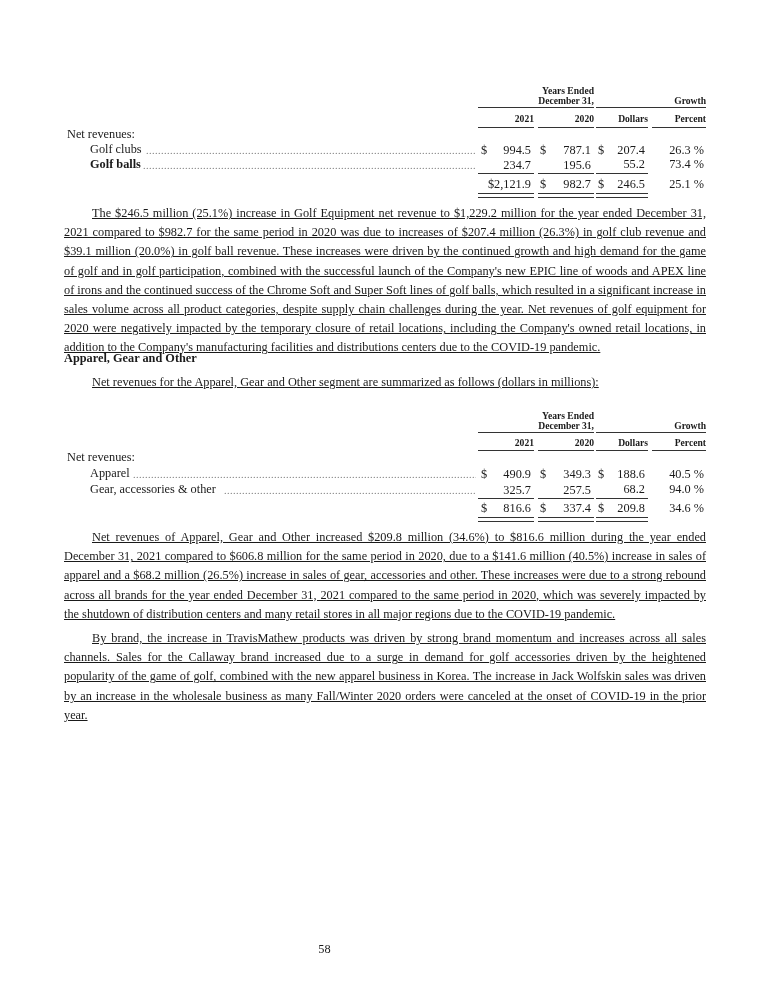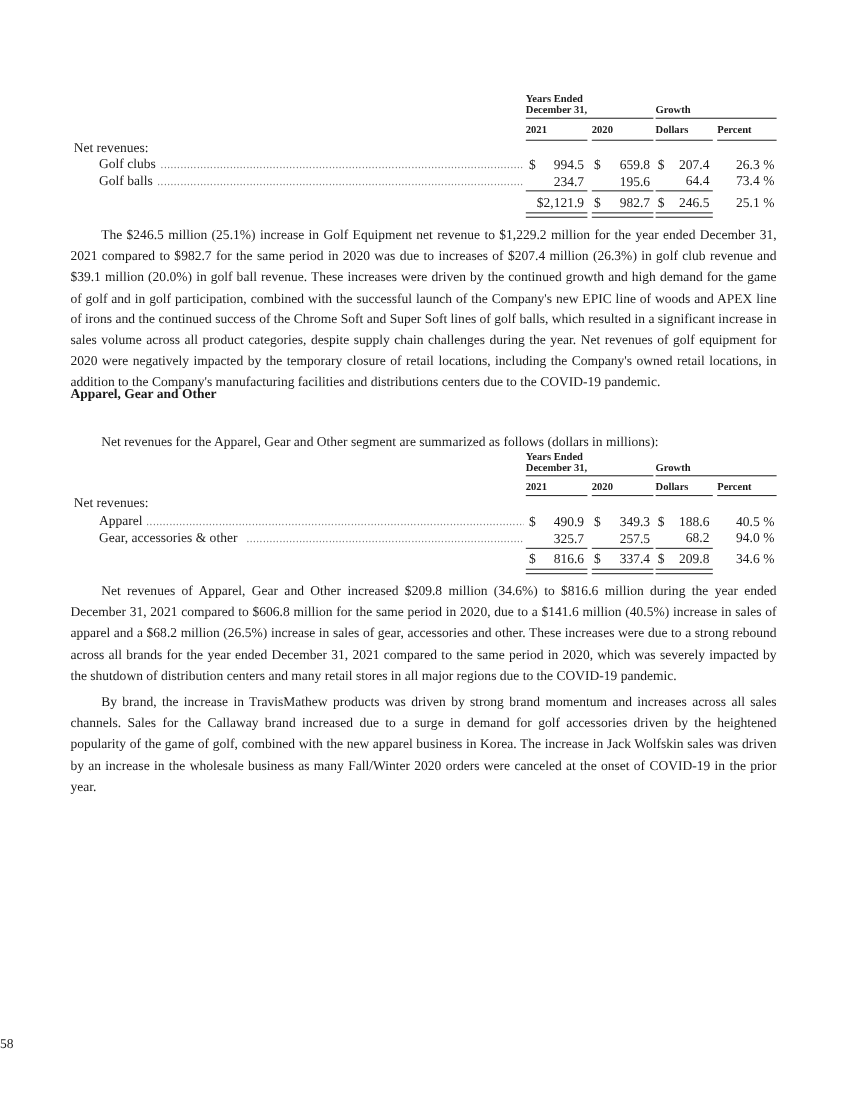--- a/index.html
+++ b/index.html
@@ -1,28 +1,28 @@
 <!DOCTYPE html>
 <html><head>
 <meta charset="utf-8">
 <style>
   html, body { margin:0; padding:0; background:#ffffff; }
   body { width:768px; height:1000px; position:relative; overflow:hidden;
          font-family:"Liberation Serif", serif; color:#1a1a1a; font-size:12.3px; }
-  .hdr { position:absolute; font-weight:bold; font-size:9.6px; text-align:left; line-height:10px;font-family:Liberation Serif, serif; }
+  .hdr { position:absolute; font-weight:bold; font-size:9.6px; text-align:right; line-height:10px;font-family:Liberation Serif, serif; }
   .rule { position:absolute; height:0; border-top:1.3px solid #333; }
   .dbl { position:absolute; height:3px; border-top:1.1px solid #333; border-bottom:1.1px solid #333; }
   .lbl { position:absolute; white-space:nowrap; line-height:15px; }
   .dots { position:absolute; height:15px; overflow:hidden; white-space:nowrap; color:#777; font-size:10px; line-height:15px; letter-spacing:0.5px; }
   .num { position:absolute; line-height:15px; white-space:nowrap; }
   .num .d { position:absolute; left:0; }
   .num .v { position:absolute; right:0; }
-  .para { position:absolute; left:64px; width:642px; text-align:justify; line-height:19.2px; text-indent:28px; margin:0; }
+  .para { position:absolute; left:64px; width:642px; text-align:justify; line-height:19.2px; text-indent:28px; margin:0;text-decoration:underline; }
   .heading { position:absolute; left:64px; font-weight:bold; line-height:16px; }
-  .pageno { position:absolute; left:0; width:649px; top:942px; }
+  .pageno { position:absolute; left:0; width:649px; top:942px; text-align:center; }
 </style>
 </head>
 <body>
 
 <div>
   <div class="hdr" style="left:478px;width:116px;top:86px;">
     <div>Years Ended</div>
     <div>December 31,</div>
   </div>
   <div class="hdr" style="left:596px;width:110px;top:96px;">Growth</div>
@@ -41,40 +41,40 @@
   <div class="lbl" style="left:67px;top:127px;">Net revenues:</div>
 
   <div class="lbl" style="left:90px;top:142px;">Golf clubs</div>
   <div class="dots" style="left:146px;width:330px;top:143px;">....................................................................................................................</div>
   <div class="num" style="left:481px;width:50px;top:143px;">
       <span class="d">$</span>
       <span class="v">994.5</span>
     </div>
   <div class="num" style="left:540px;width:51px;top:143px;">
       <span class="d">$</span>
-      <span class="v">659.8</span>
+      <span class="v">787.1</span>
     </div>
   <div class="num" style="left:598px;width:47px;top:143px;">
       <span class="d">$</span>
       <span class="v">207.4</span>
     </div>
   <div class="num" style="left:652px;width:52px;top:143px;">
       <span class="v">26.3 %</span>
     </div>
 
-  <div class="lbl" style="left:90px;top:157px;">Golf balls</div>
+  <div class="lbl" style="left:90px;top:157px;font-weight:bold;">Golf balls</div>
   <div class="dots" style="left:143px;width:333px;top:158px;">....................................................................................................................</div>
   <div class="num" style="left:481px;width:50px;top:158px;">
       <span class="v">234.7</span>
     </div>
   <div class="num" style="left:540px;width:51px;top:158px;">
       <span class="v">195.6</span>
     </div>
   <div class="num" style="left:598px;width:47px;top:157px;">
-      <span class="v">64.4</span>
+      <span class="v">55.2</span>
     </div>
   <div class="num" style="left:652px;width:52px;top:157px;">
       <span class="v">73.4 %</span>
     </div>
 
   <div class="rule" style="left:478px;width:56px;top:173px;"></div>
   <div class="rule" style="left:538px;width:56px;top:173px;"></div>
   <div class="rule" style="left:596px;width:52px;top:173px;"></div>
 
   <div class="num" style="left:481px;width:50px;top:177px;">
@@ -94,21 +94,21 @@
 
   <div class="dbl" style="left:478px;width:56px;top:193px;"></div>
   <div class="dbl" style="left:538px;width:56px;top:193px;"></div>
   <div class="dbl" style="left:596px;width:52px;top:193px;"></div>
 </div>
 
 <p class="para" style="top:204px;">The $246.5 million (25.1%) increase in Golf Equipment net revenue to $1,229.2 million for the year ended December 31, 2021 compared to $982.7 for the same period in 2020 was due to increases of $207.4 million (26.3%) in golf club revenue and  $39.1 million (20.0%) in golf ball revenue. These increases were driven by the continued growth and high demand for the game of golf and in golf participation, combined with the successful launch of the Company's new EPIC line of woods and APEX line of irons and the continued success of the Chrome Soft and Super Soft lines of golf balls, which resulted in a significant increase in sales volume across all product categories, despite supply chain challenges during the year. Net revenues of golf equipment for 2020 were negatively impacted by the temporary closure of retail locations, including the Company's owned retail locations, in addition to the Company's manufacturing facilities and distributions centers due to the COVID-19 pandemic.</p>
 
 <div class="heading" style="top:350px;">Apparel, Gear and Other</div>
 
-<p class="para" style="top:392px;">Net revenues for the Apparel, Gear and Other segment are summarized as follows (dollars in millions):</p>
+<p class="para" style="top:373px;">Net revenues for the Apparel, Gear and Other segment are summarized as follows (dollars in millions):</p>
 
 <div>
   <div class="hdr" style="left:478px;width:116px;top:411px;">
     <div>Years Ended</div>
     <div>December 31,</div>
   </div>
   <div class="hdr" style="left:596px;width:110px;top:421px;">Growth</div>
   <div class="rule" style="left:478px;width:116px;top:432px;"></div>
   <div class="rule" style="left:596px;width:110px;top:432px;"></div>
 

